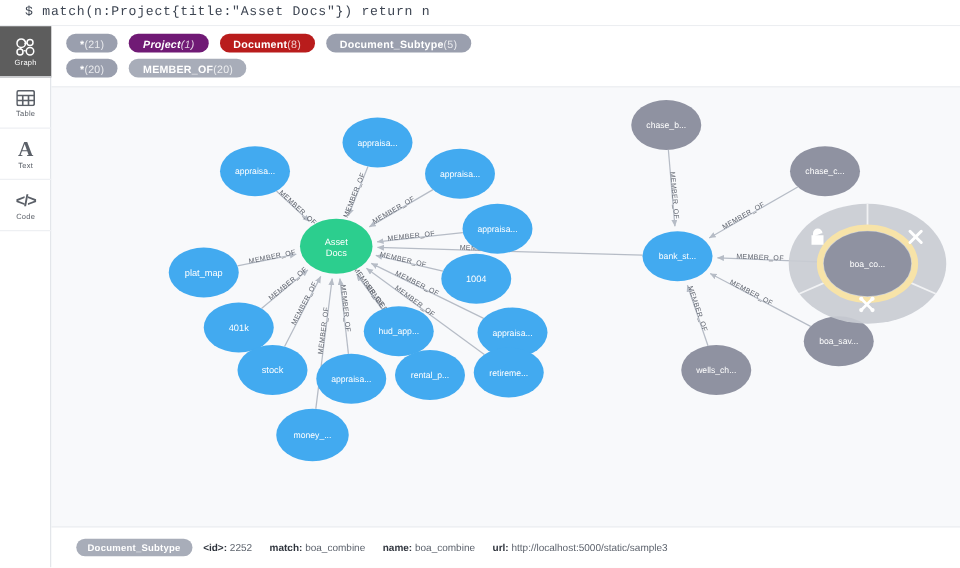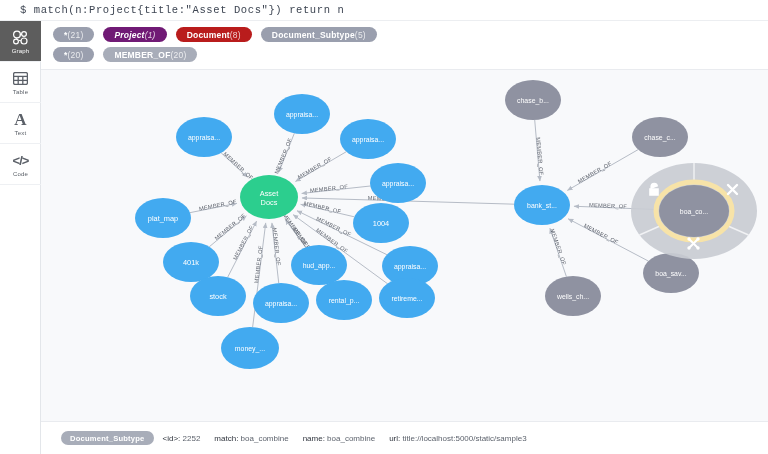--- a/index.html
+++ b/index.html
@@ -117,21 +117,21 @@
     z-index: 4;
   }
   .st-pill {
     display: inline-flex; align-items: center; justify-content: center;
     height: 14px; padding: 0 9px; border-radius: 8px;
     background: #a8adb9; color: #ffffff;
     font-size: 7.6px; font-weight: 700; letter-spacing: .2px;
     white-space: nowrap;
   }
   .st-prop { font-size: 8px; color: #4a4f59; white-space: nowrap; margin-right: 5px; }
-  .st-prop b { font-weight: 400; color: #2f343d; }
+  .st-prop b { font-weight: 700; color: #2f343d; }
   .st-prop span { font-weight: 400; color: #5d636d; margin-top: 28px; }
   .spacer-left { position:absolute; left:0; top:421px; width:41px; height:33px; background:#fff; z-index:3; }
 </style>
 </head>
 <body>
 
 <div id="app">
 
   <div class="query-bar">
     <div class="query-text">$ match(n:Project{title:"Asset Docs"}) return n</div>
@@ -374,15 +374,15 @@
     </svg>
   </div>
 
   <div class="spacer-left"></div>
 
   <div class="statusbar">
     <span class="st-pill">Document_Subtype</span>
     <span class="st-prop"><b>&lt;id&gt;:</b> <span>2252</span></span>
     <span class="st-prop"><b>match:</b> <span>boa_combine</span></span>
     <span class="st-prop"><b>name:</b> <span>boa_combine</span></span>
-    <span class="st-prop"><b>url:</b> <span>title://localhost:5000/static/sample3</span></span>
+    <span class="st-prop"><b>url:</b> <span>http://localhost:5000/static/sample3</span></span>
   </div>
 </div>
 
 </body></html>

